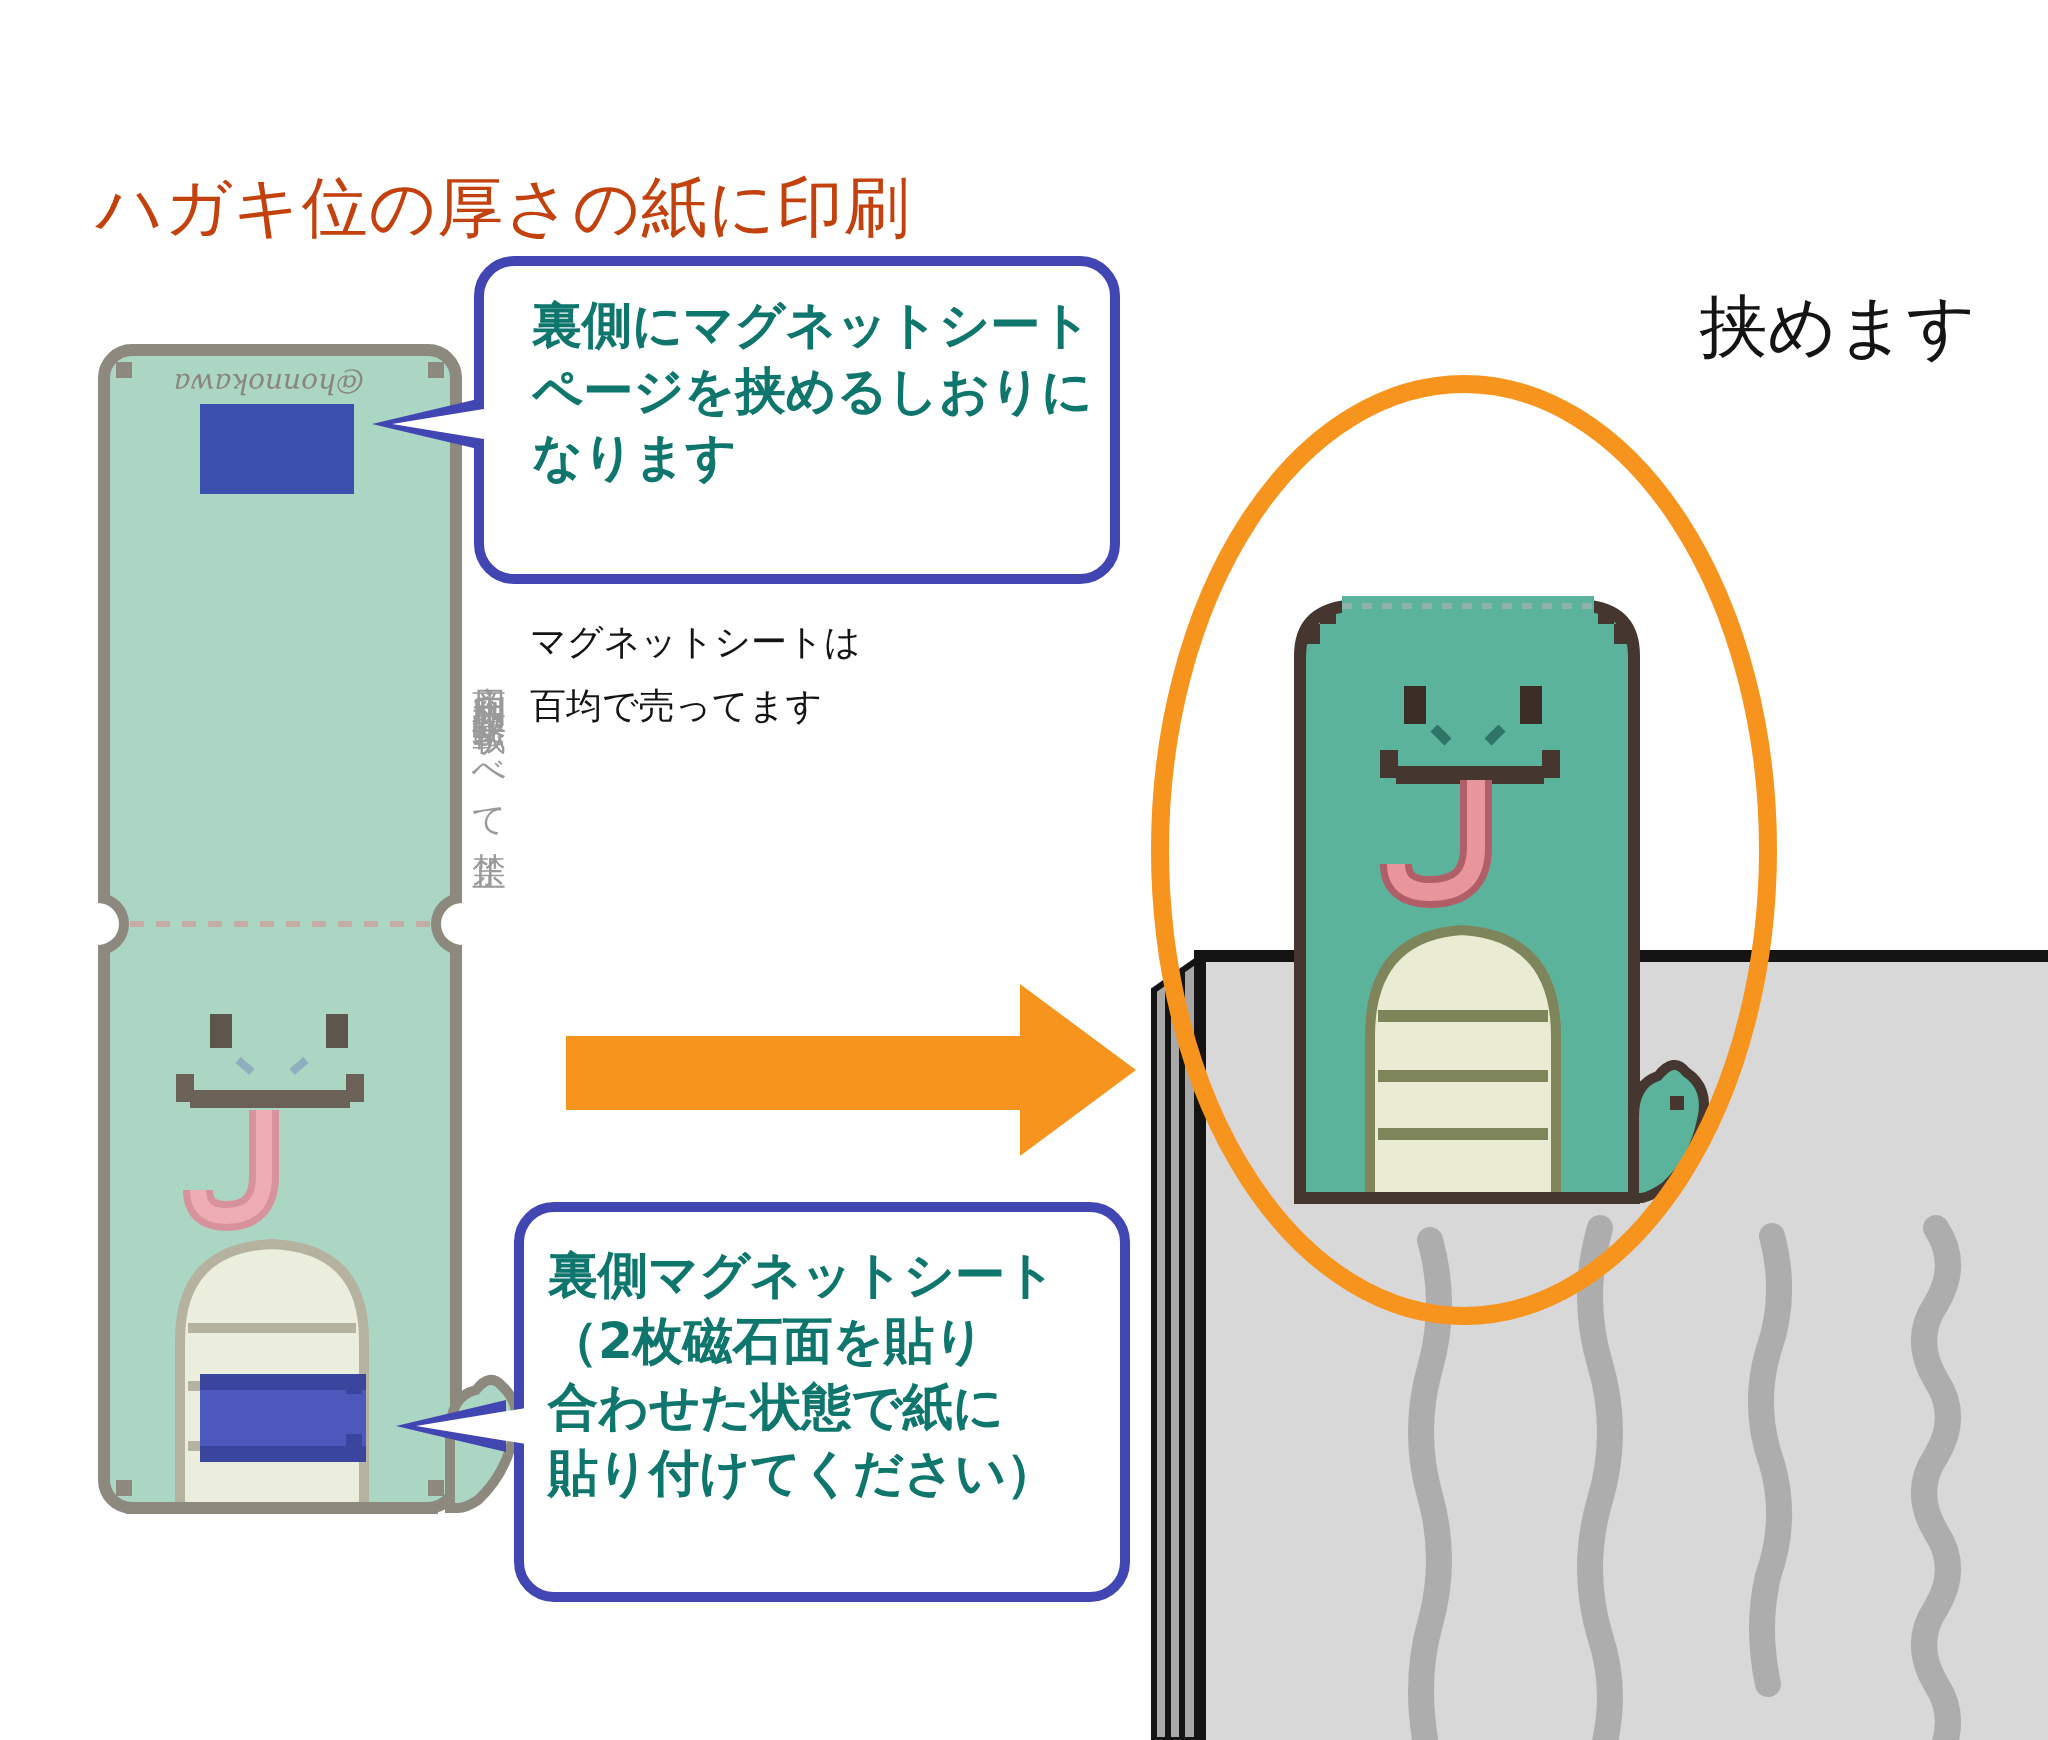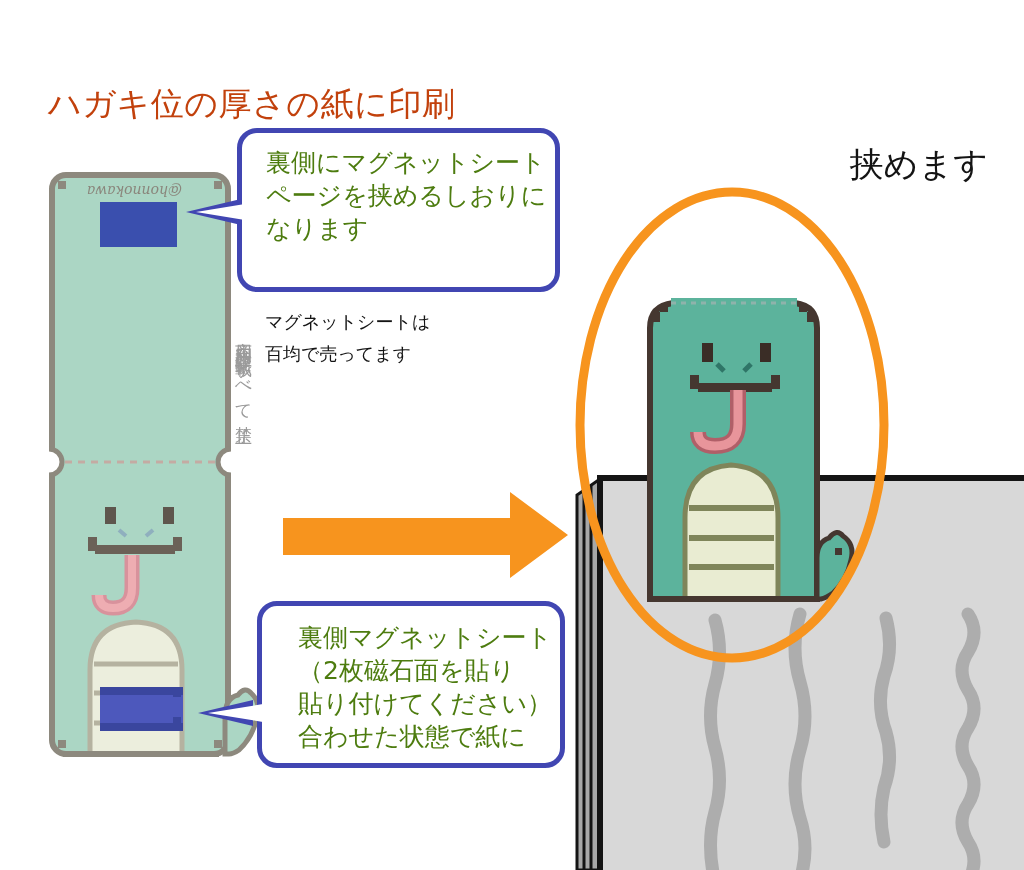--- a/index.html
+++ b/index.html
@@ -7,26 +7,26 @@
     position:relative;width:1024px;height:870px;overflow:hidden;background:#ffffff;
     font-family:"DejaVu Sans","Liberation Sans",sans-serif;
   }
   .art{position:absolute;left:0;top:0;}
   .title{
     position:absolute;left:48px;top:82px;font-size:33px;font-weight:500;color:#c2410c;
     letter-spacing:0.5px;white-space:nowrap;
   }
   .bubble{
     position:absolute;background:#ffffff;border:5px solid #4146b2;border-radius:20px;
-    color:#4d7c0f;font-size:25px;line-height:33px;font-weight:400;box-sizing:border-box;
+    color:#0f766e;font-size:25px;line-height:33px;font-weight:700;box-sizing:border-box;
     white-space:nowrap;
   }
   .bubble span{display:block;}
   .bubble-top{left:237px;top:128px;width:323px;height:164px;padding:13px 0 0 24px;}
-  .bubble-bottom{left:257px;top:601px;width:308px;height:167px;padding:15px 0 0 36px;}
+  .bubble-bottom{left:257px;top:601px;width:308px;height:200px;padding:15px 0 0 12px;}
   .tail{position:absolute;width:0;height:0;border-style:solid;}
   .tail-top-outer{left:186px;top:199px;border-width:13px 55px 13px 0;
     border-color:transparent #4146b2 transparent transparent;}
   .tail-top-inner{left:196px;top:203px;border-width:9px 55px 9px 0;
     border-color:transparent #ffffff transparent transparent;}
   .tail-bottom-outer{left:198px;top:700px;border-width:13px 55px 13px 0;
     border-color:transparent #4146b2 transparent transparent;}
   .tail-bottom-inner{left:208px;top:704px;border-width:9px 55px 9px 0;
     border-color:transparent #ffffff transparent transparent;}
   .note{
@@ -187,22 +187,22 @@
   <div class="tail tail-top-inner"></div>
 
   <div class="note">
     <span>マグネットシートは</span>
     <span>百均で売ってます</span>
   </div>
 
   <div class="bubble bubble-bottom">
     <span>裏側マグネットシート</span>
     <span>（2枚磁石面を貼り</span>
+    <span>合わせた状態で紙に</span>
     <span>貼り付けてください）</span>
-    <span>合わせた状態で紙に</span>
   </div>
   <div class="tail tail-bottom-outer"></div>
   <div class="tail tail-bottom-inner"></div>
 
   <div class="result-caption">
     <span>挟めます</span>
   </div>
 
 </div>
 

